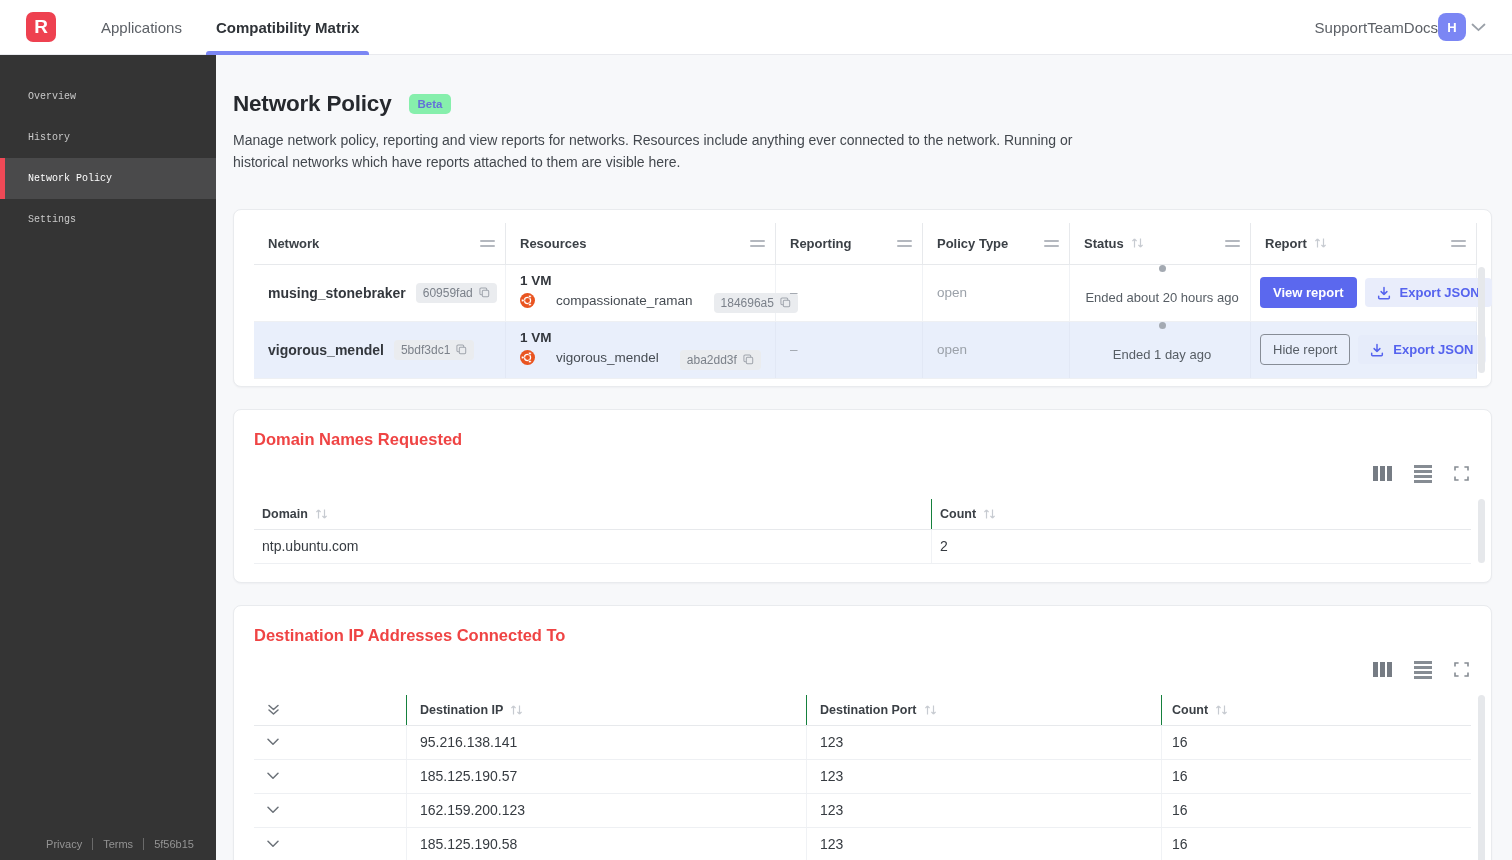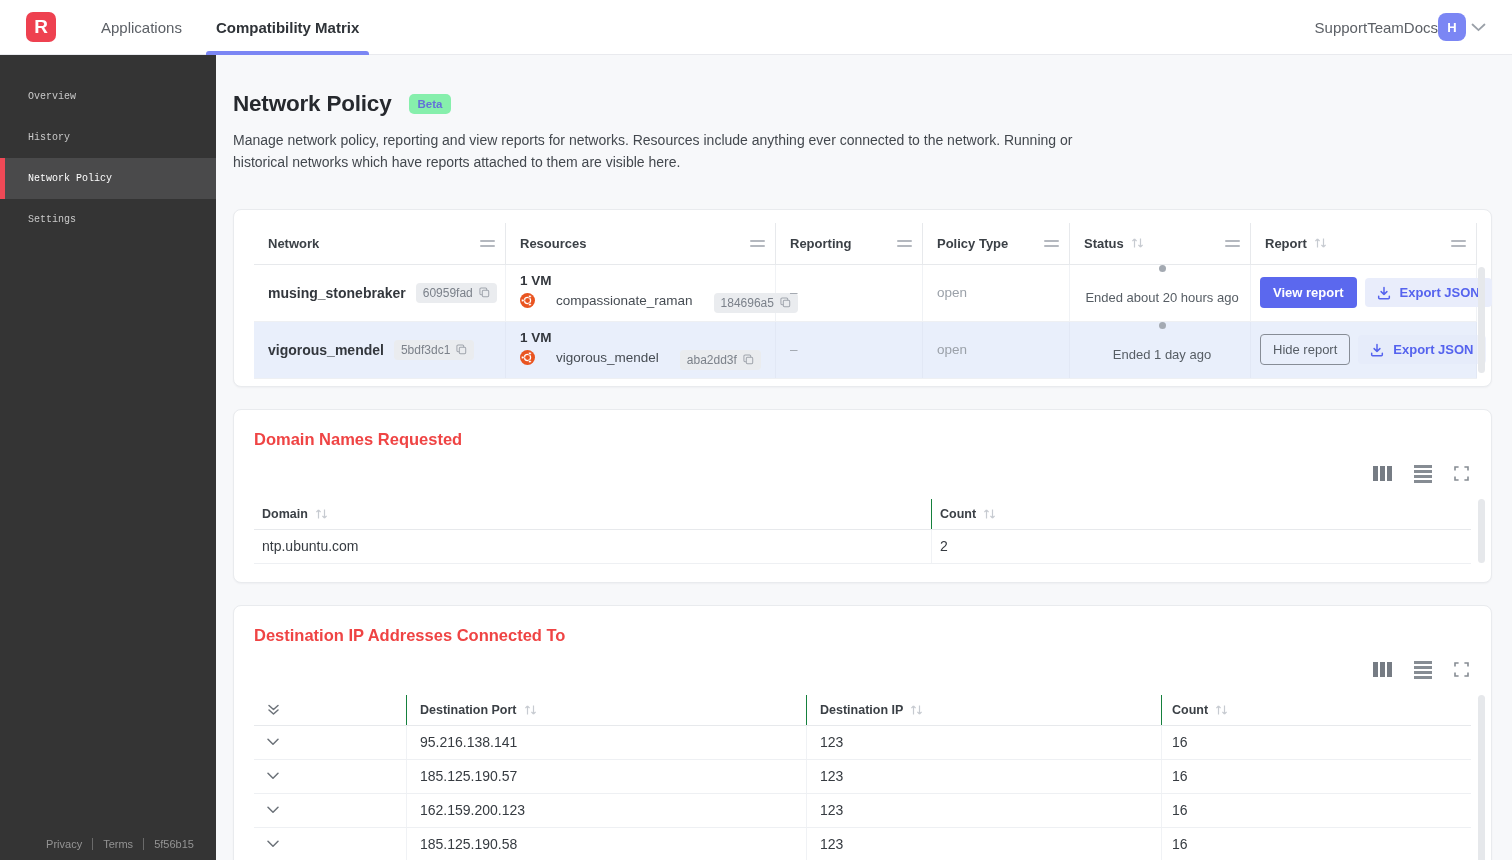--- a/index.html
+++ b/index.html
@@ -413,30 +413,30 @@
     </div>
     <div class="dt">
       <div class="dt3-header dt-header-row">
         <div class="dt-hcell chev-cell">
           <svg width="13" height="13" viewBox="0 0 13 13" fill="none" stroke="#6c7279" stroke-width="1.5" stroke-linecap="round" stroke-linejoin="round">
               <path d="M2 2.5l4.5 4 4.5-4"></path>
               <path d="M2 7l4.5 4 4.5-4"></path>
             </svg>
         </div>
         <div class="dt-hcell bl ip-pad">
+          <span>Destination IP</span>
+          <span class="sort-icon">
+            <svg width="13" height="12" viewBox="0 0 13 12" fill="none" stroke="#c7cbd1" stroke-width="1.2">
+                <path d="M3.5 10.5V2M3.5 2L1.4 4.2M3.5 2l2.1 2.2"></path>
+                <path d="M9.5 1.5V10M9.5 10L7.4 7.8M9.5 10l2.1-2.2"></path>
+              </svg>
+          </span>
+        </div>
+        <div class="dt-hcell bl ip-pad">
           <span>Destination Port</span>
-          <span class="sort-icon">
-            <svg width="13" height="12" viewBox="0 0 13 12" fill="none" stroke="#c7cbd1" stroke-width="1.2">
-                <path d="M3.5 10.5V2M3.5 2L1.4 4.2M3.5 2l2.1 2.2"></path>
-                <path d="M9.5 1.5V10M9.5 10L7.4 7.8M9.5 10l2.1-2.2"></path>
-              </svg>
-          </span>
-        </div>
-        <div class="dt-hcell bl ip-pad">
-          <span>Destination IP</span>
           <span class="sort-icon">
             <svg width="13" height="12" viewBox="0 0 13 12" fill="none" stroke="#c7cbd1" stroke-width="1.2">
                 <path d="M3.5 10.5V2M3.5 2L1.4 4.2M3.5 2l2.1 2.2"></path>
                 <path d="M9.5 1.5V10M9.5 10L7.4 7.8M9.5 10l2.1-2.2"></path>
               </svg>
           </span>
         </div>
         <div class="dt-hcell bl" style="padding-left:10px">
           <span>Count</span>
           <span class="sort-icon">

